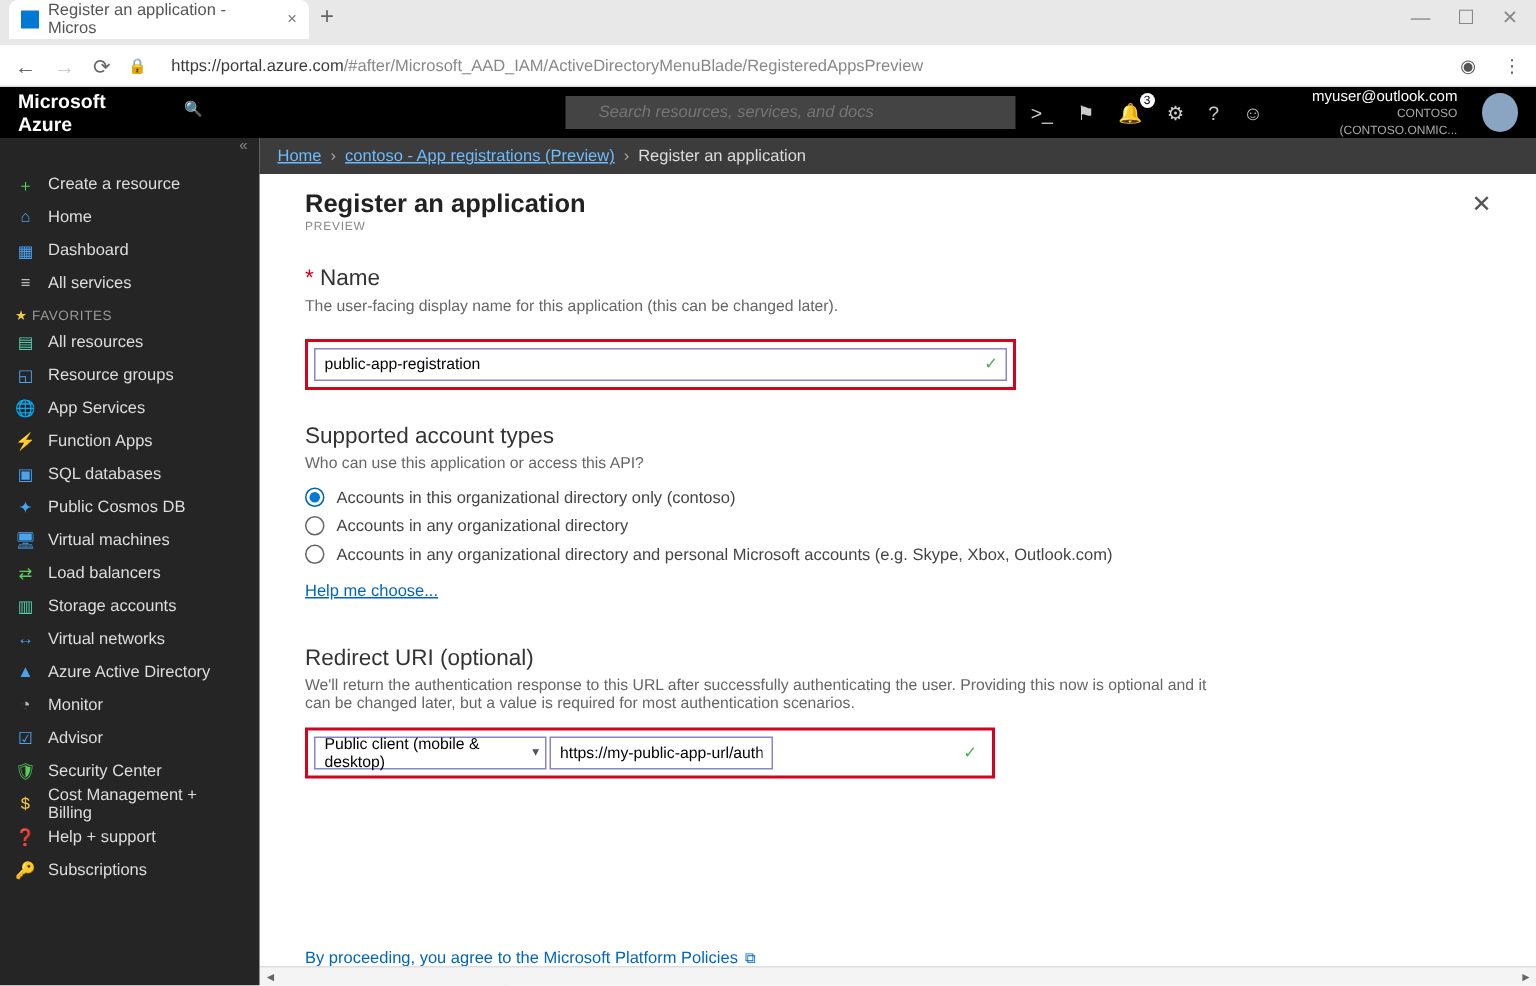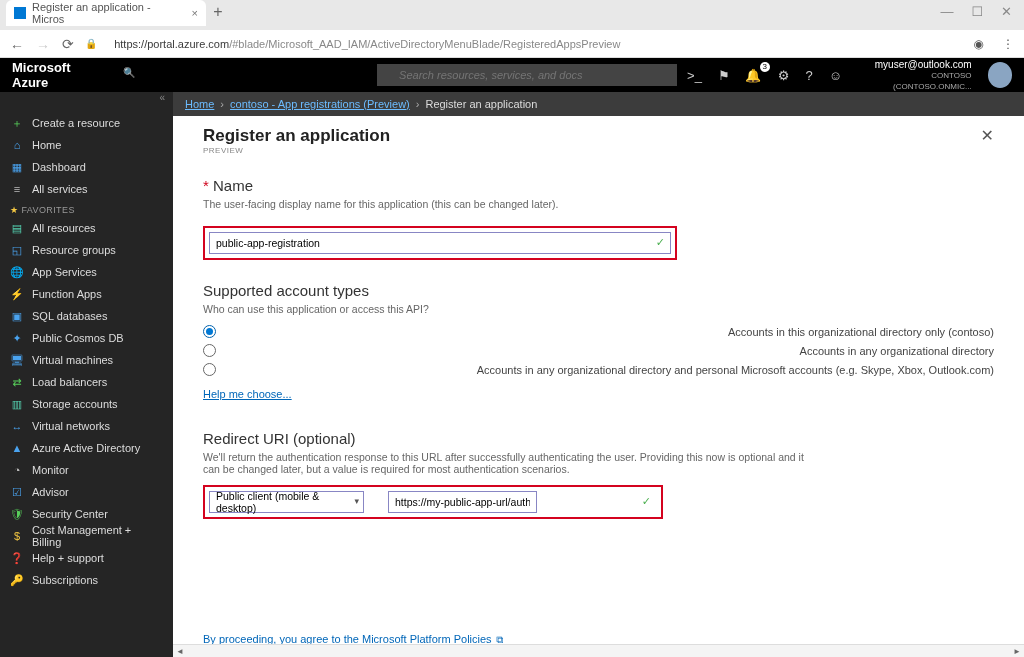--- a/index.html
+++ b/index.html
@@ -60,29 +60,29 @@
 .section-h{ font-size:15px; color:#333; margin-top:22px; font-weight:400;}
 .req::before{content:"* "; color:#d0021b;}
 .helper{ font-size:10.5px; color:#666; margin-top:4px;}
 
 .field-highlight{ border:2px solid #d4031f; padding:4px; margin-top:16px; width:474px;}
 .txt-input{ width:100%; height:22px; border:1px solid #8886c4; font-size:10.5px; padding:0 6px 0 6px; position:relative;}
 .input-wrap{ position:relative;}
 .input-wrap .check{ position:absolute; right:6px; top:4px; color:#4caf50; font-size:11px;}
 
 .radio-group{ margin-top:10px;}
-.radio-row{ display:flex; align-items:center; gap:8px; font-size:11px; color:#444; margin:6px 0; cursor:pointer;justify-content:space-between;}
+.radio-row{ display:flex; align-items:center; gap:8px; font-size:11px; color:#444; margin:6px 0; cursor:pointer;}
 .radio{ width:13px; height:13px; border:1px solid #666; border-radius:50%; display:inline-flex; align-items:center; justify-content:center;}
 .radio.sel{ border-color:#0061ab;}
 .radio.sel::after{content:""; width:7px; height:7px; background:#0078d4; border-radius:50%;}
 
 .link{ color:#0066b8; font-size:11px; cursor:pointer; text-decoration:underline;}
 .mt12{margin-top:12px;} .mt18{margin-top:18px;}
 
-.redirect-row{ border:2px solid #d4031f; padding:4px; margin-top:10px; display:flex; gap:24px; width:460px;}
+.redirect-row{ border:2px solid #d4031f; padding:4px; margin-top:10px; display:flex; gap:2px; width:460px;}
 .dd{ height:22px; border:1px solid #8886c4; font-size:10.5px; padding:0 18px 0 6px; width:155px; background:#fff; display:flex; align-items:center; position:relative;}
 .dd .chev{position:absolute; right:4px; top:4px; font-size:9px; color:#555;}
 .uri-in{ flex:1; height:22px; border:1px solid #8886c4; font-size:10.5px; padding:0 6px;}
 
 .footer-area{ margin-top:110px;}
 .agree{ font-size:11px; color:#0066b8;}
 .ext-ico{ font-size:10px; margin-left:2px;}
 .btn-primary{ margin-top:14px; background:#0066b8; color:#fff; border:none; font-size:12px; font-weight:600; padding:6px 18px; cursor:pointer;}
 
 .hscroll{ position:absolute; left:0; right:0; bottom:0; height:13px; background:#f4f4f4; border-top:1px solid #ddd;}
@@ -104,21 +104,21 @@
     <span>☐</span>
     <span>✕</span>
   </div>
 </div>
 <div class="addrbar">
   <span class="navico">←</span>
   <span class="navico" style="color:#ccc;">→</span>
   <span class="navico">⟳</span>
   <span class="lock">🔒</span>
   <span class="url">
-    <span class="p1">https://portal.azure.com</span><span>/#blade/Microsoft_AAD_IAM/ActiveDirectoryMenuBlade/RegisteredAppsPreview</span>
+    <span class="p1">https://portal.azure.com</span><span>/#after/Microsoft_AAD_IAM/ActiveDirectoryMenuBlade/RegisteredAppsPreview</span>
   </span>
   <span class="spacer"></span>
   <span class="right-ico">◉</span>
   <span class="right-ico">⋮</span>
 </div>
 
 <div class="aztop">
   <span class="brand">Microsoft Azure</span>
   <span class="searchwrap">
     <input class="search" placeholder="Search resources, services, and docs" style="">

